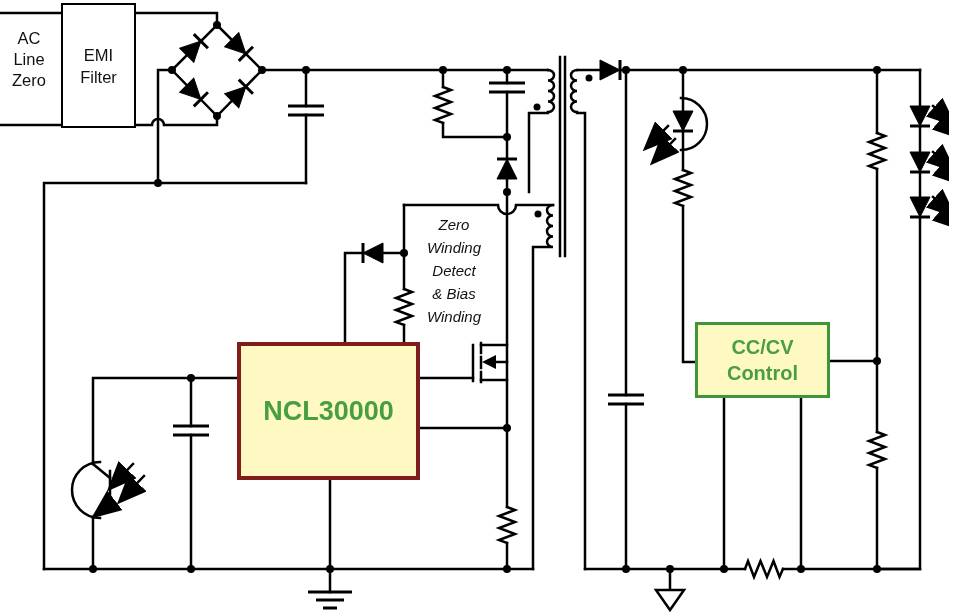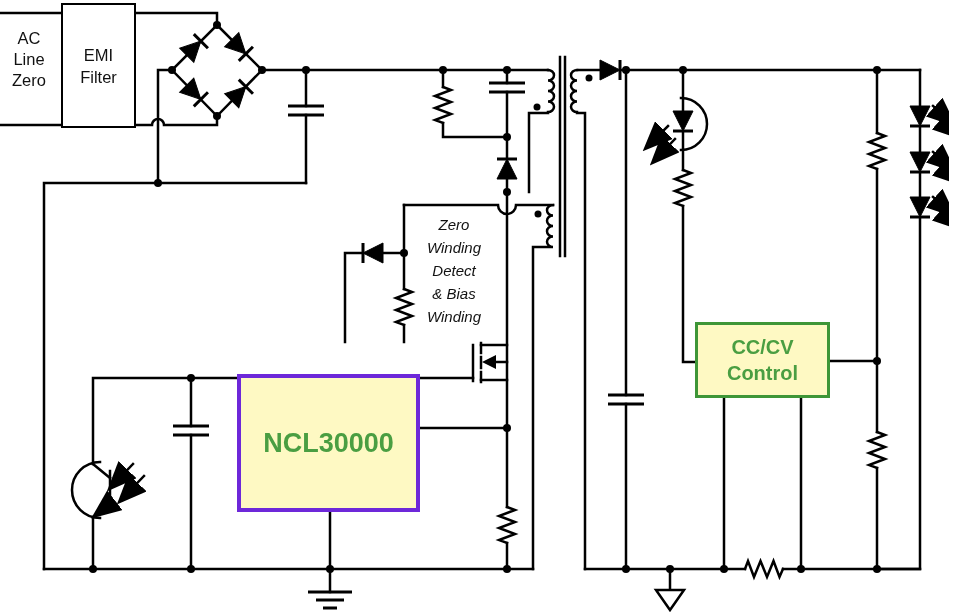--- a/index.html
+++ b/index.html
@@ -9,21 +9,21 @@
   .wire{stroke:#000;stroke-width:2.5;fill:none;stroke-linecap:square;stroke-linejoin:miter;}
   .plate{stroke:#000;stroke-width:3;fill:none;stroke-linecap:butt;}
   .dot{fill:#000;stroke:none;}
   .lbl{position:absolute;color:#111;text-align:center;}
   .plain{font-size:16.5px;line-height:21px;}
   .zcd{font-size:15px;line-height:23px;font-style:italic;}
   .box{position:absolute;display:flex;flex-direction:column;align-items:center;justify-content:center;
        text-align:center;box-sizing:border-box;}
   .emi{border:2.5px solid #000;background:#fff;font-size:16.5px;line-height:22px;color:#111;}
   .greenbox{background:#fef9c3;color:#4a9e42;font-weight:bold;}
-  .ncl{border:4px solid #6d28d9;font-size:27px;line-height:34px;margin-top:32px;}
+  .ncl{border:4px solid #7f1d1d;font-size:27px;line-height:34px;}
   .cccv{border:3px solid #3e9637;font-size:20px;line-height:26px;}
 </style>
 </head>
 <body>
 
 <div id="stage">
 
 <svg id="schematic" width="961" height="616" viewBox="0 0 961 616">
   <defs>
     <g id="diode">

